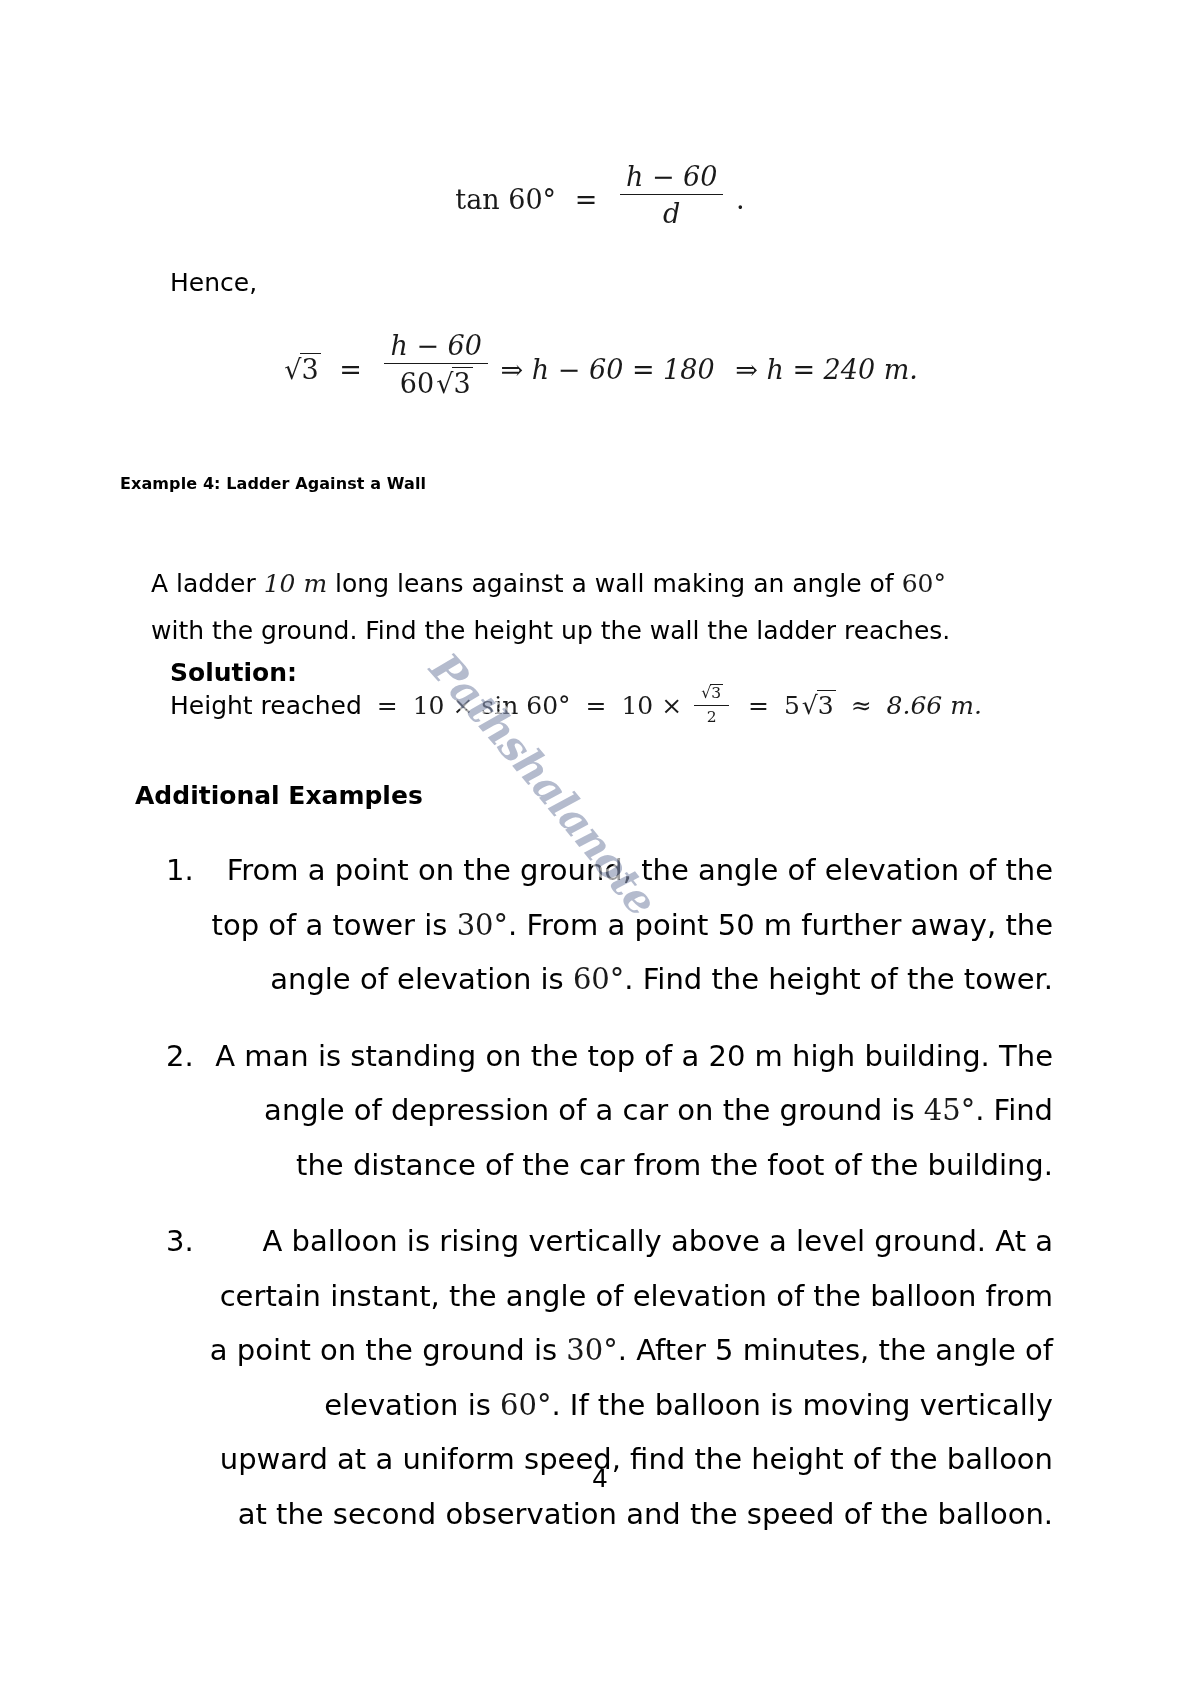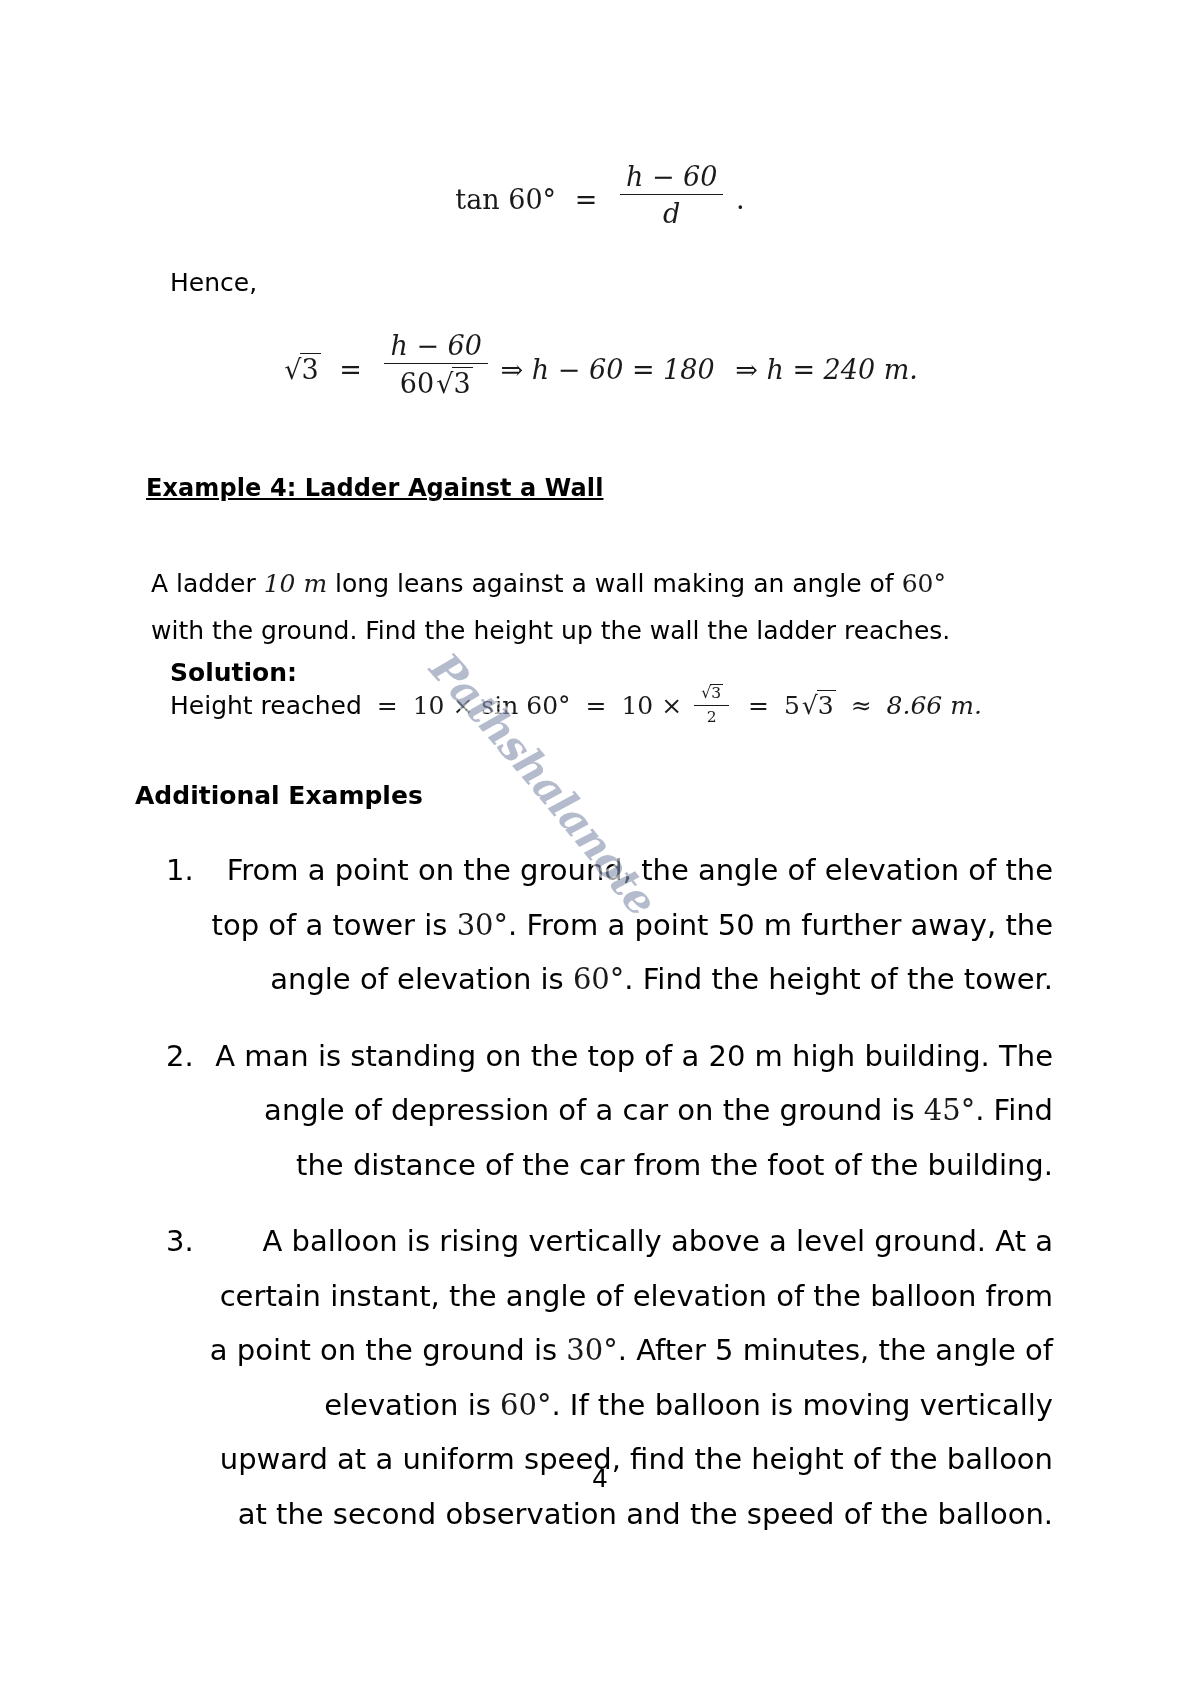--- a/index.html
+++ b/index.html
@@ -91,26 +91,25 @@
   }
   .eq2 {
     position: absolute;
     left: 0; right: 0;
     top: 327px;
     font-size: 27px;
   }
 
   .h-example {
     position: absolute;
-    left: 146px;
+    left: 120px;
     top: 474px;
-    font-size: 24px;
+    font-size: 16px;
     font-weight: bold;
     letter-spacing: 0.1px;
-    text-decoration: underline;
   }
 
   .para {
     position: absolute;
     left: 135px;
     width: 845px;
     top: 536px;
     font-size: 25px;
     line-height: 1.86;
     margin-left: 16px;

